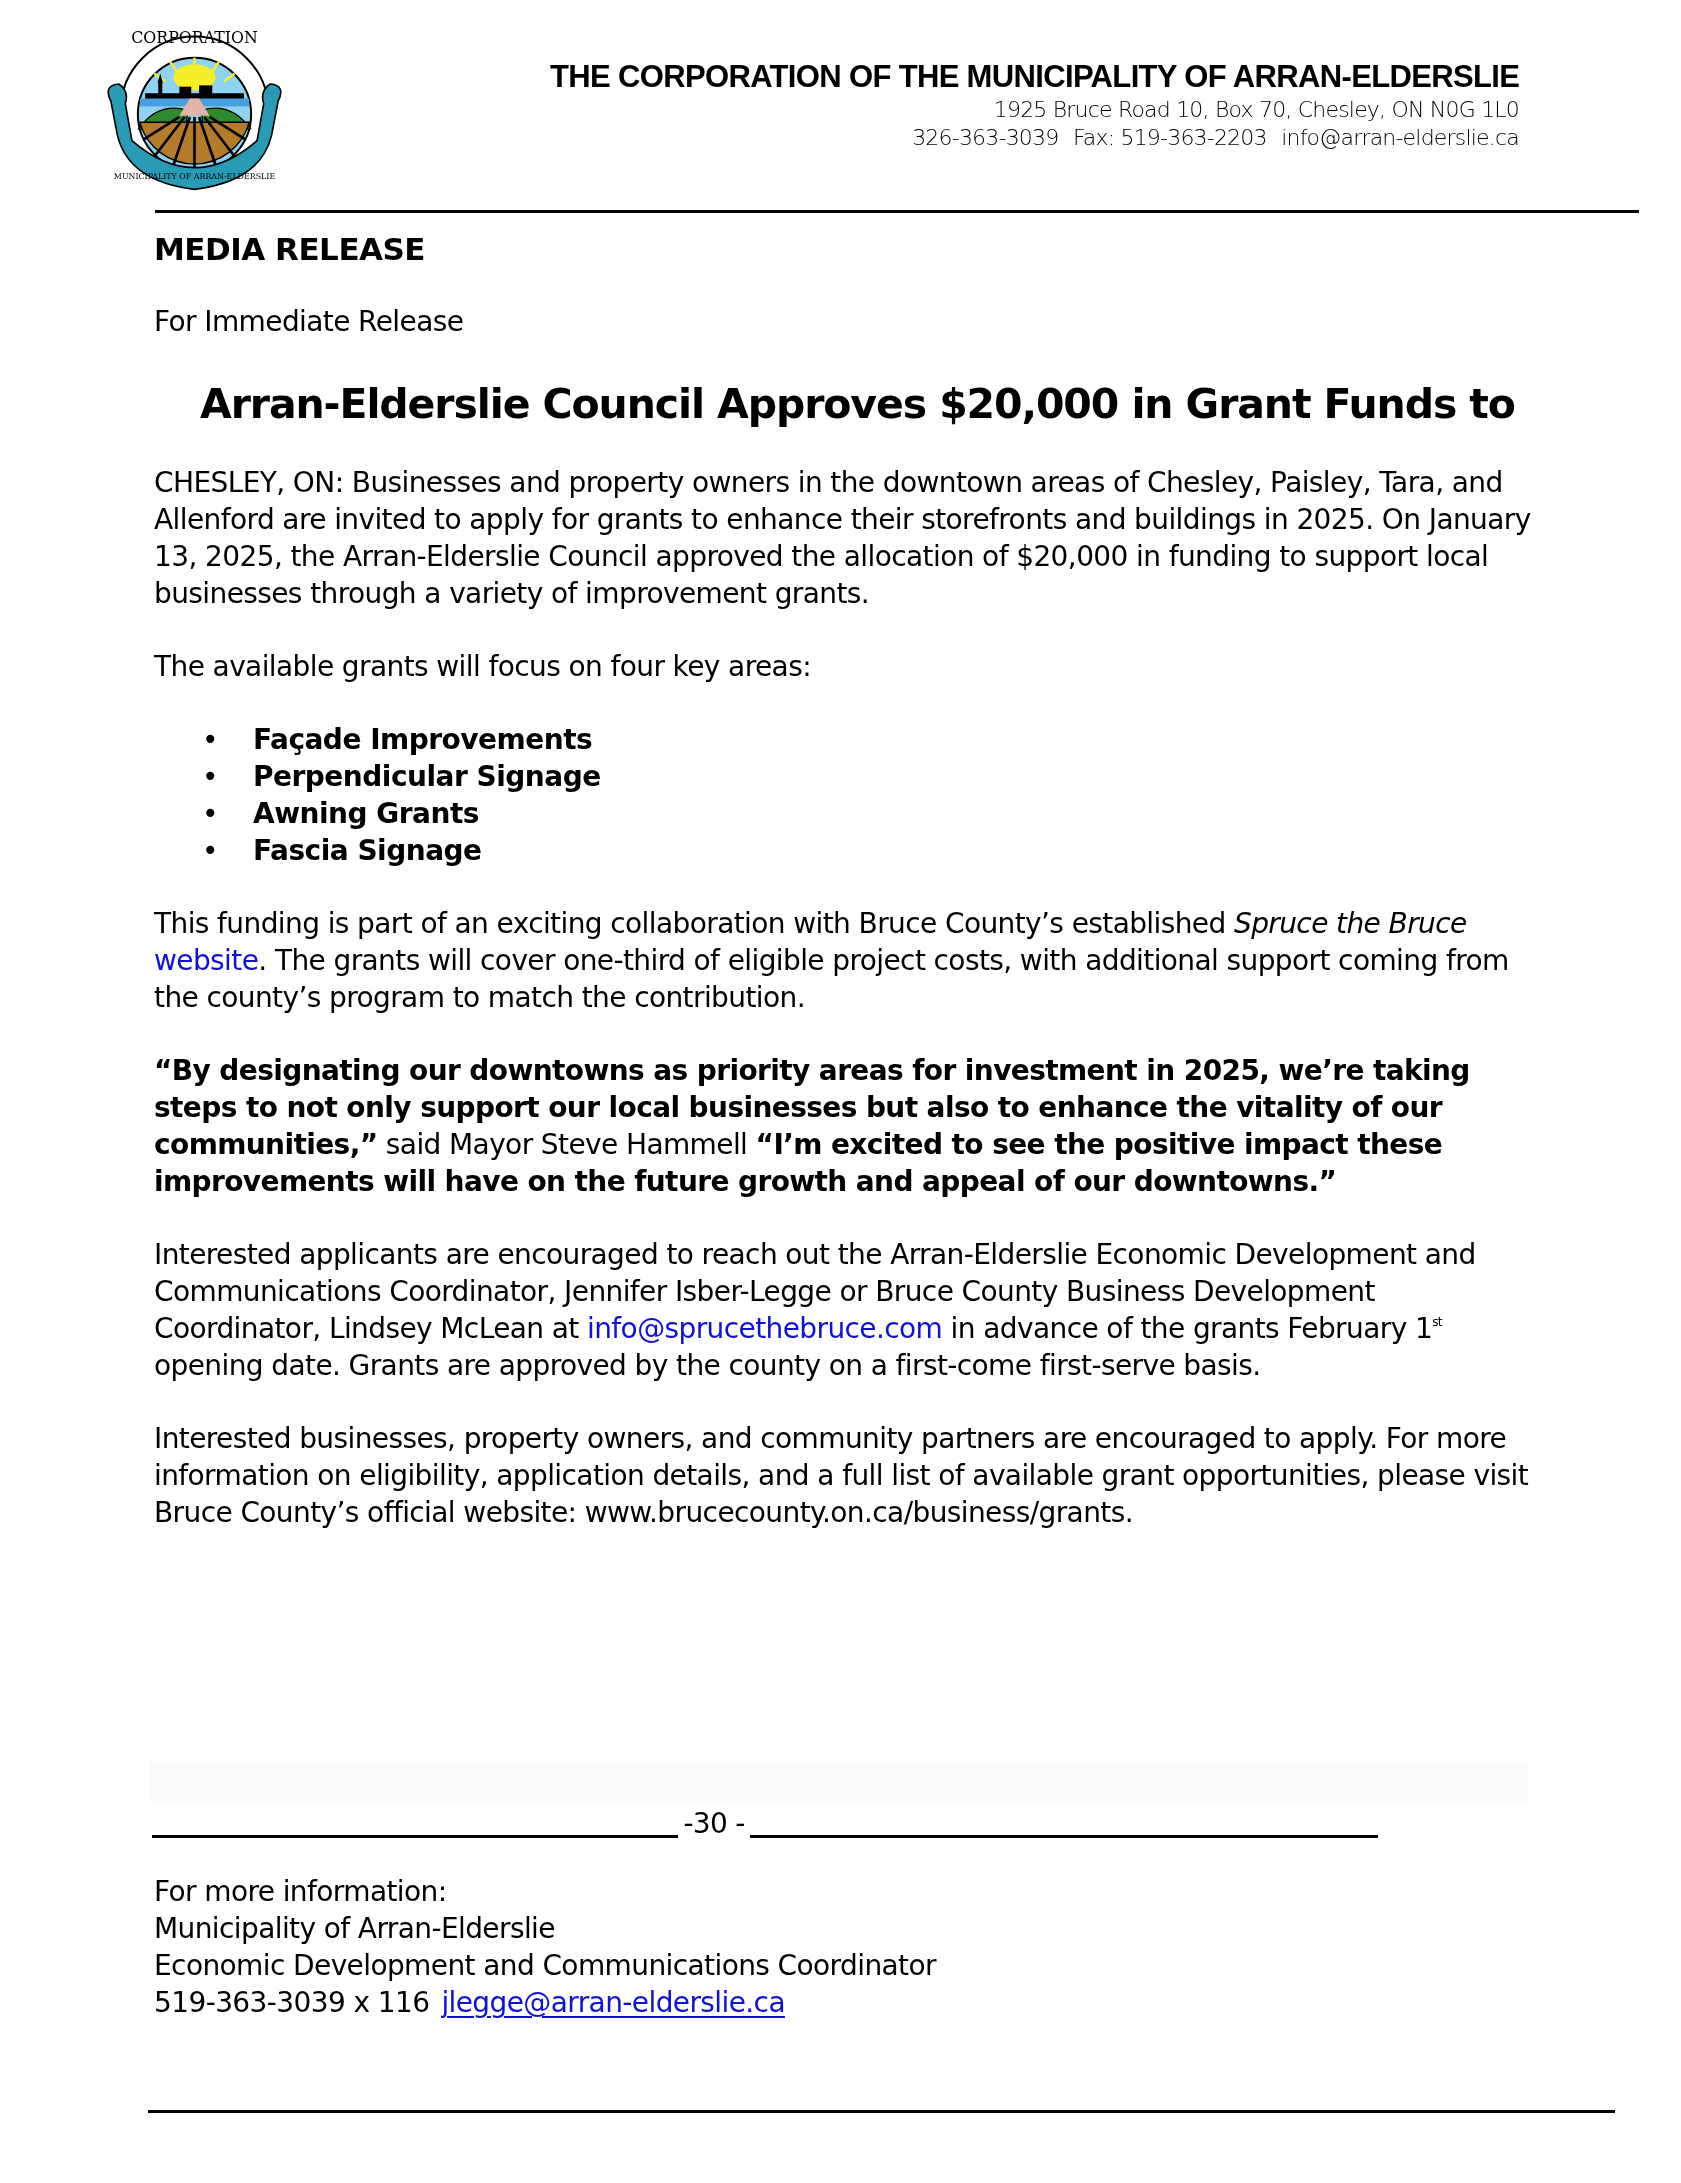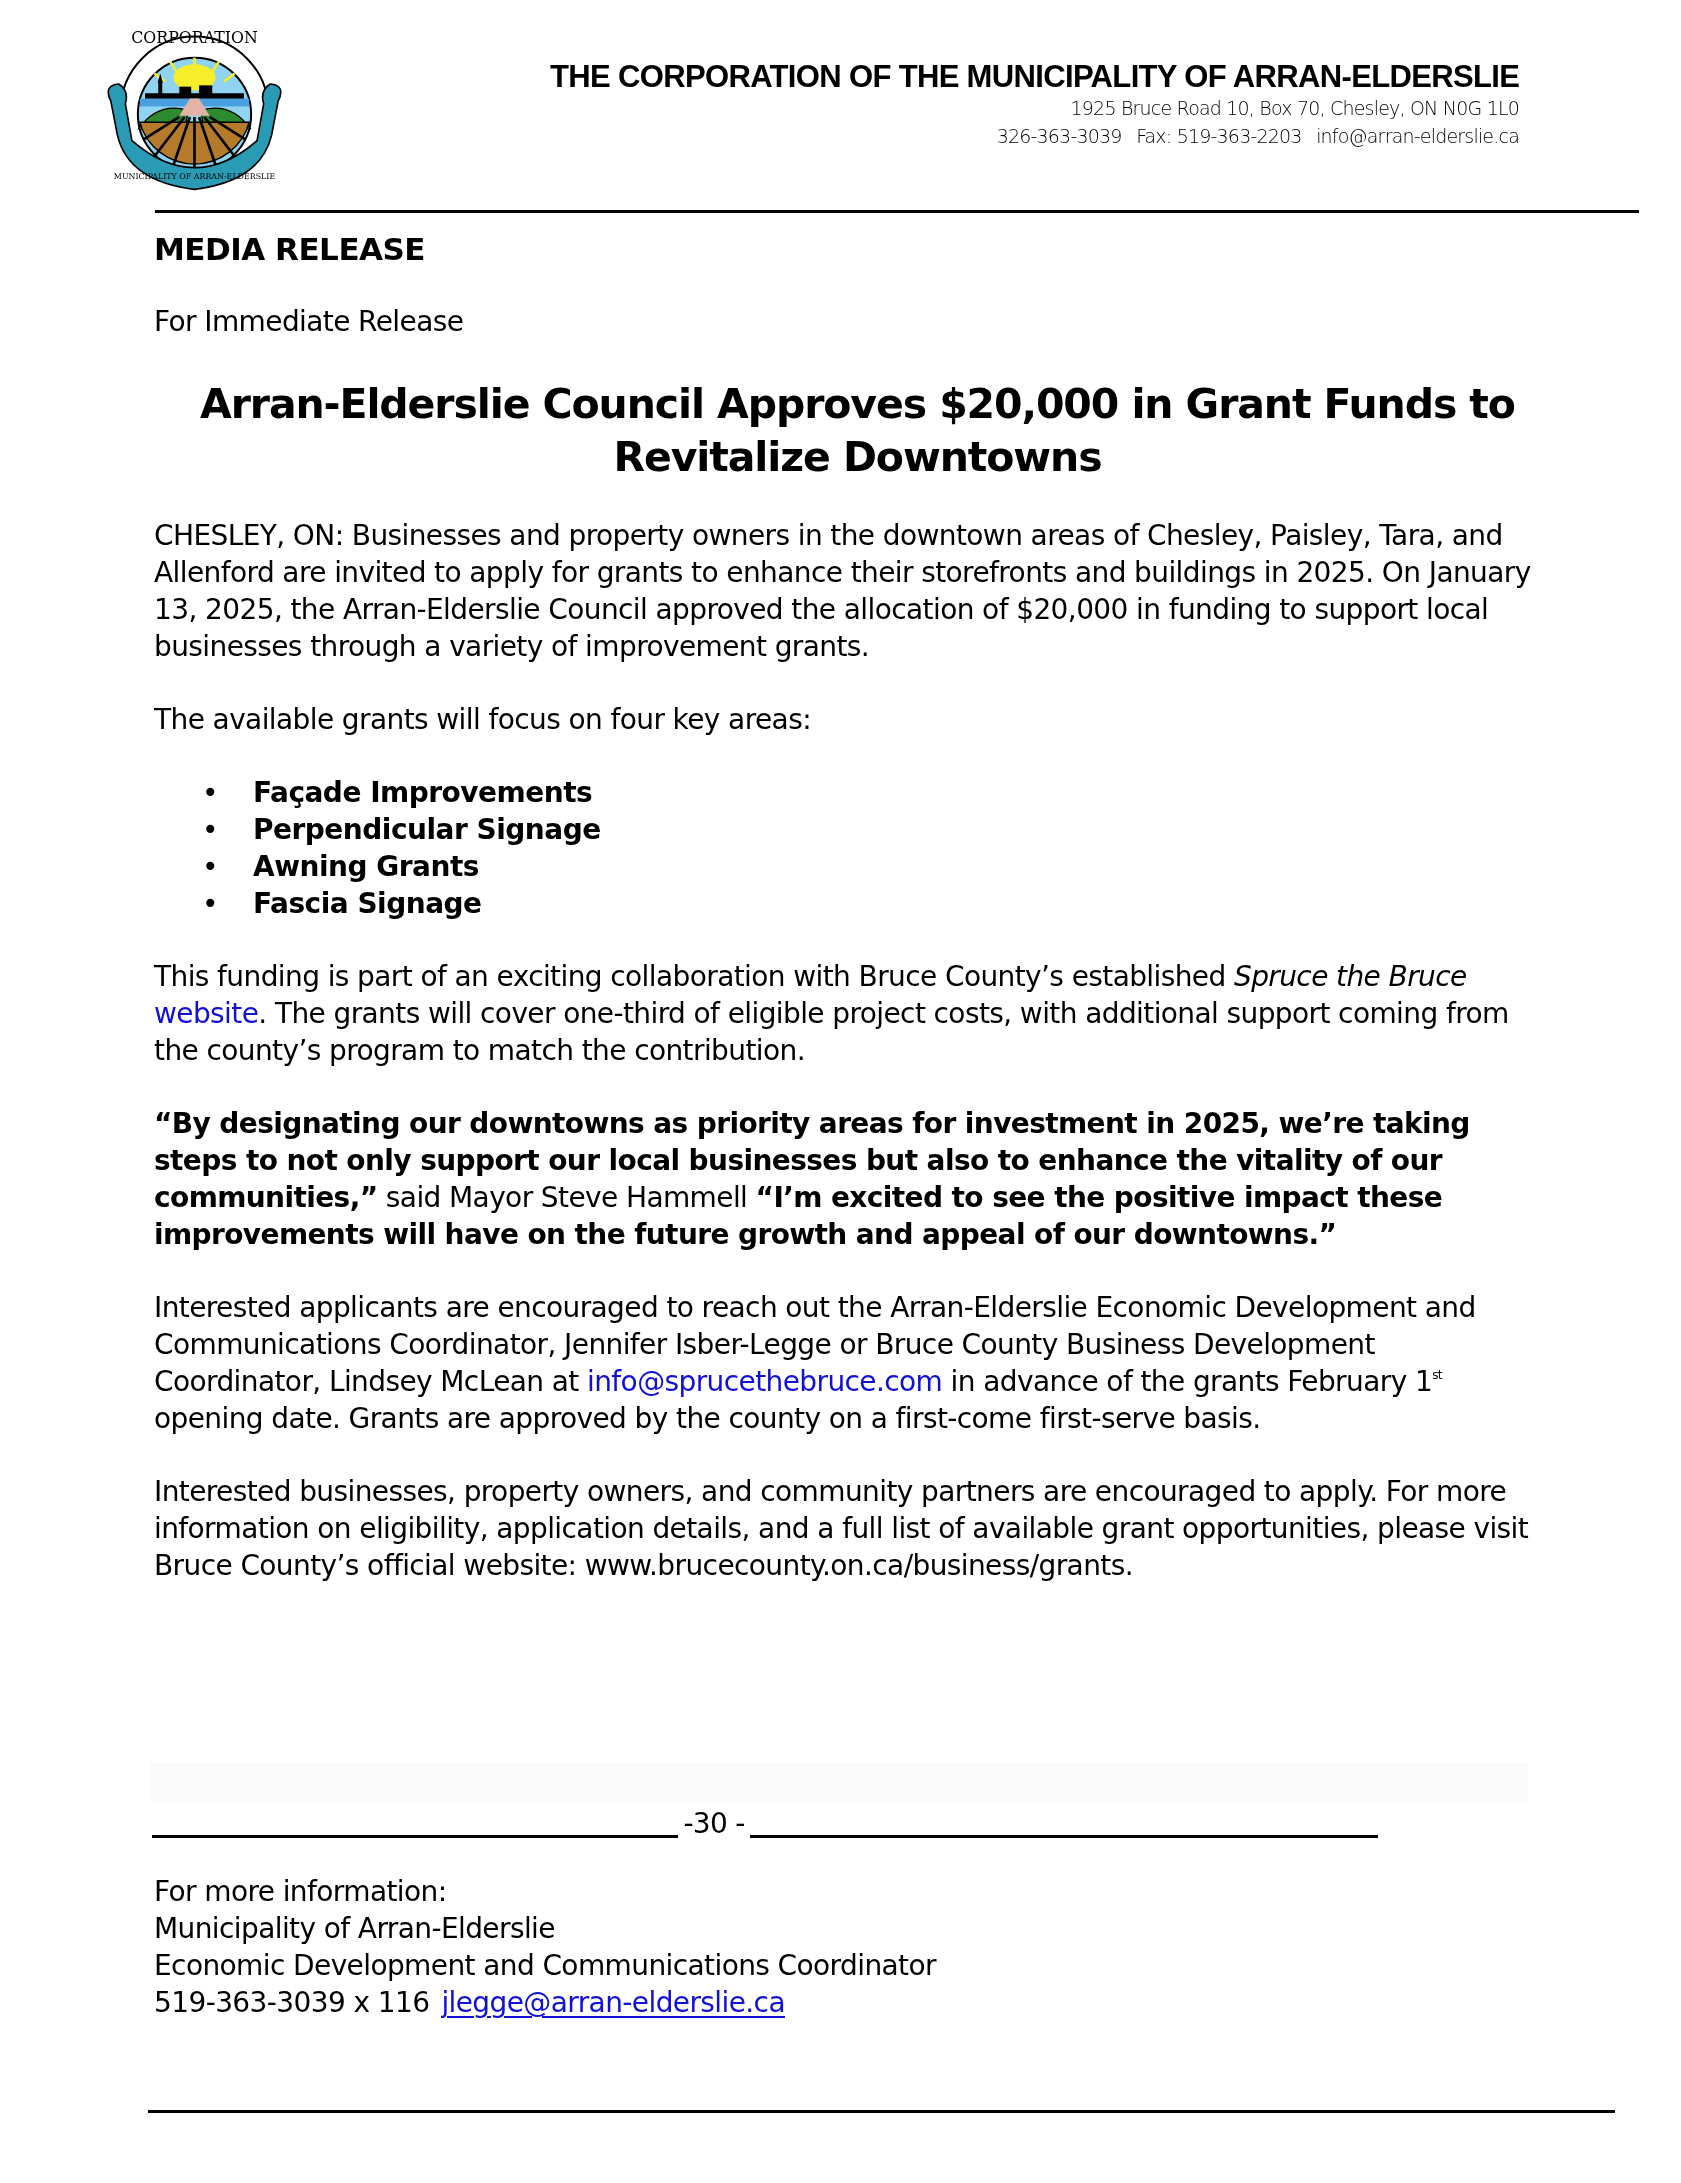--- a/index.html
+++ b/index.html
@@ -11,21 +11,21 @@
 
     
     .logo { left: 99px; top: 30px; width: 191px; height: 168px; }
     .org-name {
       right: 162px; top: 58px; margin: 0;
       font-family: "Liberation Sans", sans-serif; font-weight: bold;
       font-size: 32px; letter-spacing: -0.7px; white-space: nowrap;
       transform: scaleX(0.97); transform-origin: right center;
     }
     .org-address, .org-contact {
-      right: 162px; margin: 0; font-size: 19px; letter-spacing: -0.8px; white-space: nowrap;
+      right: 162px; margin: 0; font-size: 22px; letter-spacing: -0.8px; white-space: nowrap;
       font-family: "DejaVu Sans", sans-serif; font-weight: 300;
     }
     .org-address { top: 97px; }
     .org-contact { top: 125px; }
     .org-contact .gap { display: inline-block; width: 14.5px; }
     .rule-top { left: 155px; top: 210px; width: 1484px; height: 3.3px; background: #000; }
 
     
     .content { left: 154px; top: 231px; width: 1378px; }
     .p, .p1 { font-size: 28px; line-height: 37px; letter-spacing: -0.6px; margin: 0; }
@@ -127,21 +127,20 @@
 
 <div class="abs content">
   <p class="media-release">MEDIA RELEASE</p>
 
   <div class="release-meta">
     <p class="p">For Immediate Release</p>
   </div>
 
   <h2 class="headline">
     <span>Arran-Elderslie Council Approves $20,000 in Grant Funds to</span>
-    <span>Revitalize Downtowns</span>
   </h2>
 
   <p class="p gap1">CHESLEY, ON: Businesses and property owners in the downtown areas of Chesley, Paisley, Tara, and Allenford are invited to apply for grants to enhance their storefronts and buildings in 2025. On January 13, 2025, the Arran-Elderslie Council approved the allocation of $20,000 in funding to support local businesses through a variety of improvement grants.</p>
 
   <p class="p gap2">The available grants will focus on four key areas:</p>
 
   <ul class="grants">
     <li><span class="bullet">•</span><span>Façade Improvements</span></li>
     <li><span class="bullet">•</span><span>Perpendicular Signage</span></li>
     <li><span class="bullet">•</span><span>Awning Grants</span></li>

